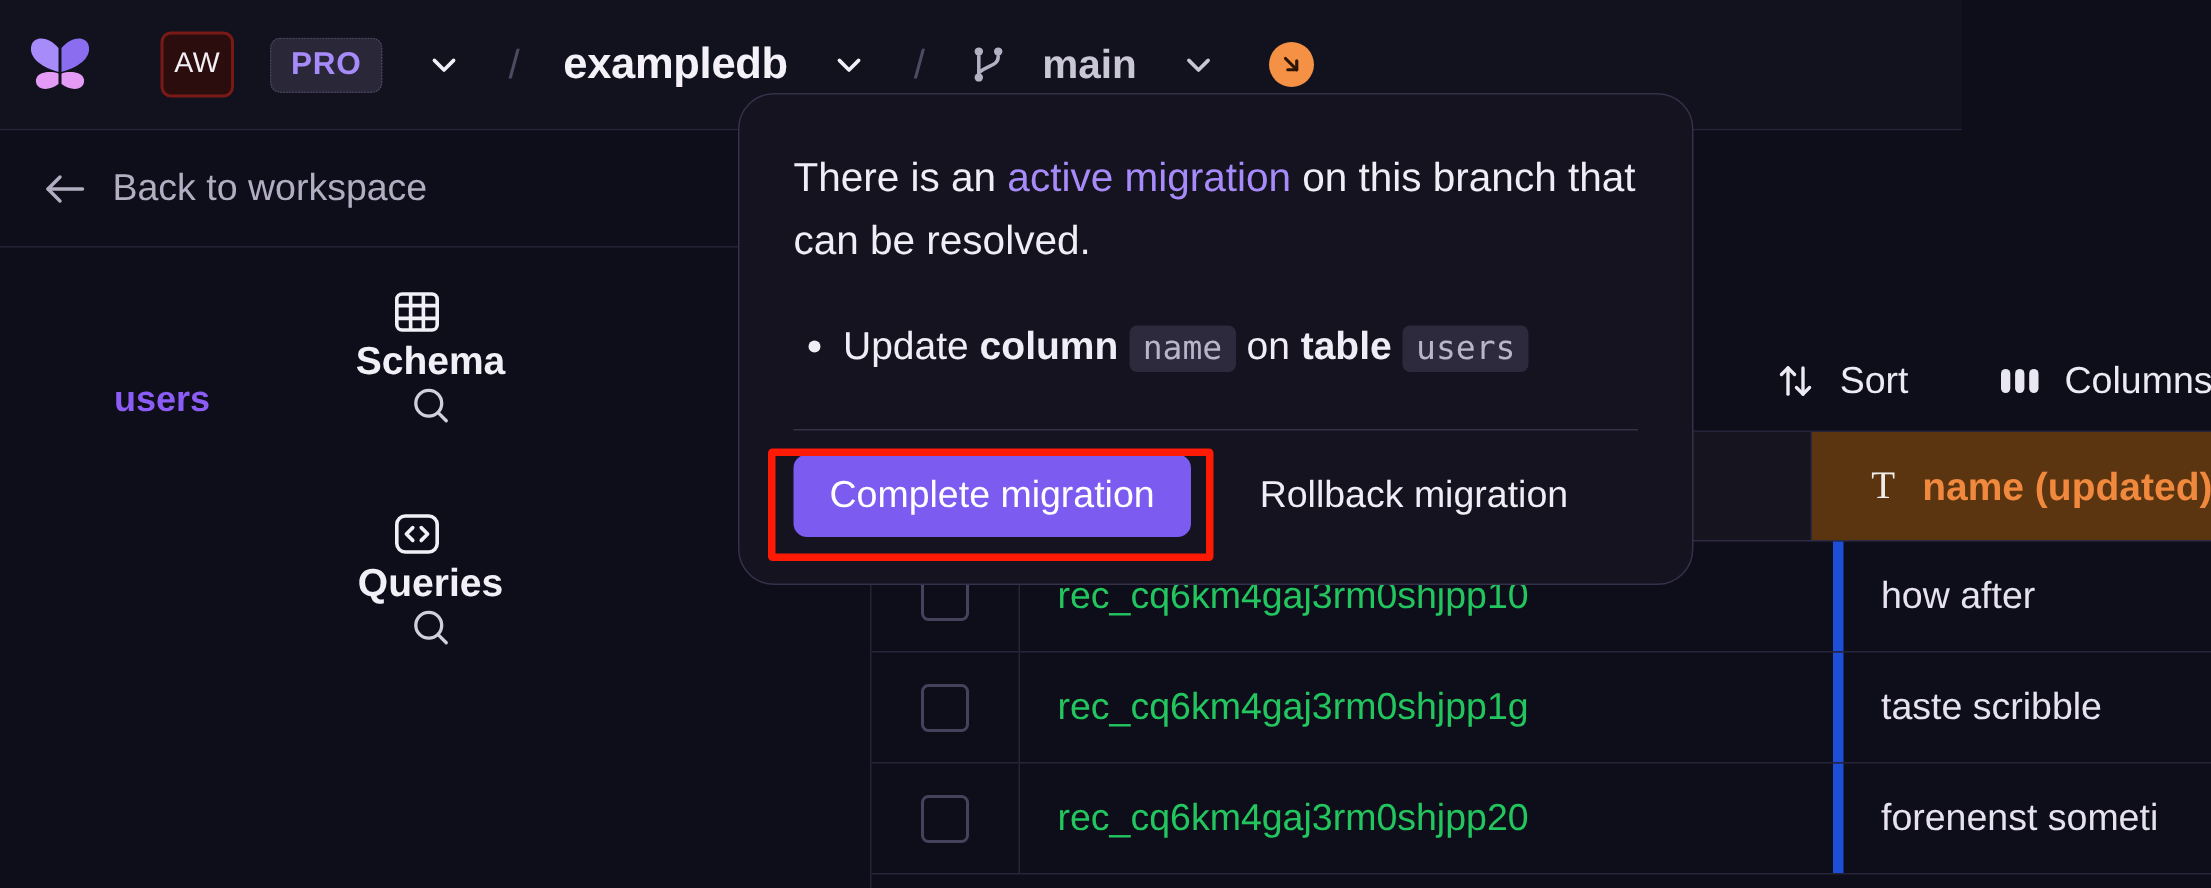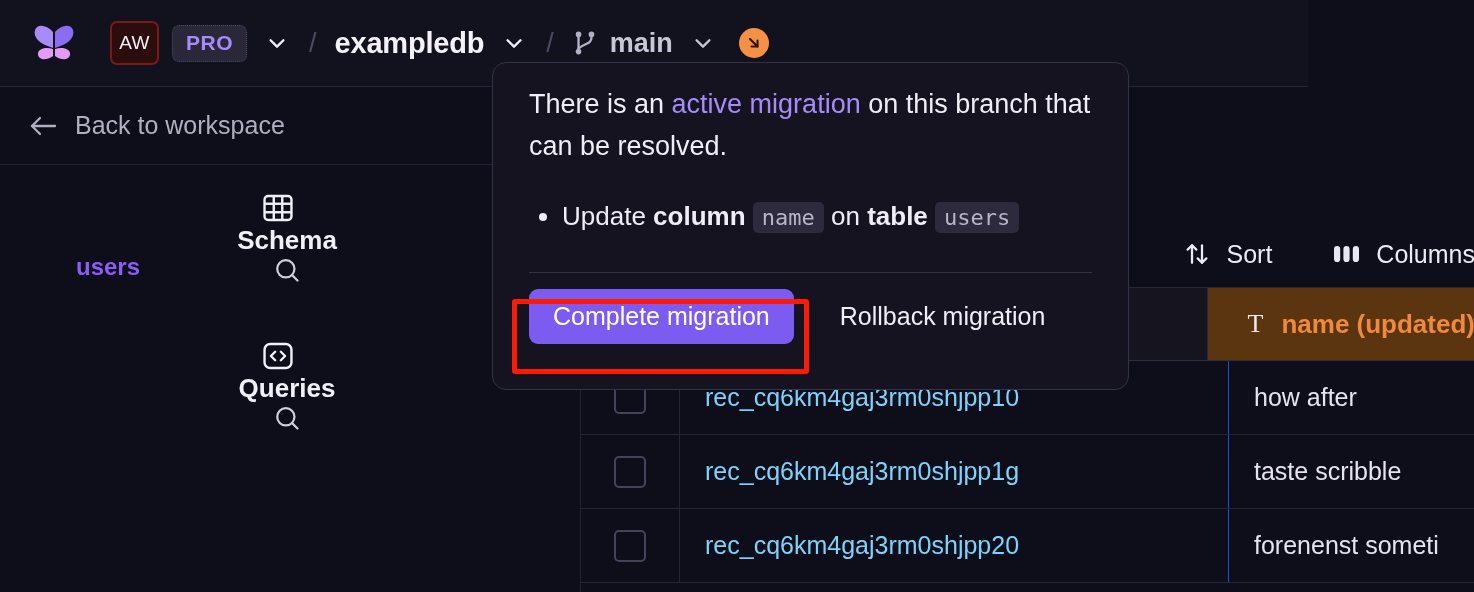--- a/index.html
+++ b/index.html
@@ -9,21 +9,21 @@
     font-family: "Liberation Sans", sans-serif;
     overflow: hidden;
   }
   .app { position: relative; width: 1474px; height: 592px; background: #0e0d1a; }
 
   
   .topbar {
     position: absolute; left: 0; top: 0; width: 1308px; height: 87px;
     background: #12111e;
     border-bottom: 1px solid #262438;
-    display: flex; align-items: center; padding-left: 32px; gap: 0;
+    display: flex; align-items: center; padding-left: 18px; gap: 11px;
   }
   .logo { width: 44px; height: 40px; flex: 0 0 auto; display:flex; align-items:center; justify-content:center; }
   .org-badge {
     margin-left: 34px; width: 49px; height: 44px; border-radius: 7px;
     background: #2b0d0d; border: 2px solid #7a1a16;
     display: flex; align-items: center; justify-content: center;
     color: #f2eff5; font-size: 19px; font-weight: 400; letter-spacing: .3px;
   }
   .pro-badge {
     margin-left: 13px; height: 37px; padding: 0 13px; border-radius: 7px;
@@ -70,29 +70,29 @@
   .hdr-row { display:flex; height:74px; border-top:1px solid #262438; border-bottom:1px solid #2e2c42; }
   .hdr-check { width:99px; background:#15141f; border-right:1px solid #2a2840; }
   .hdr-id { width:549px; background:#15141f; border-right:1px solid #2a2840; }
   .hdr-name { flex:1; background:#5a3510; display:flex; align-items:center; gap:18px; padding-left:40px; }
   .hdr-name .tglyph { color:#f0ece9; font-size:26px; font-family:"Liberation Serif", serif; }
   .hdr-name .hlabel { color:#f0883e; font-size:26px; font-weight:700; white-space:nowrap; }
 
   .row { display:flex; height:74px; border-bottom:1px solid #262438; }
   .cell-check { width:99px; display:flex; align-items:center; justify-content:center; border-right:1px solid #262438; }
   .cbox { width:32px; height:32px; border:2px solid #45425c; border-radius:5px; }
-  .cell-id { width:549px; display:flex; align-items:center; padding-left:25px; border-right:1px solid #1d4ed8;
-             color:#7dd3fc; font-size:25px; white-space:nowrap; }
+  .cell-id { width:549px; display:flex; align-items:center; padding-left:25px; border-right:7px solid #1d4ed8;
+             color:#22c55e; font-size:25px; white-space:nowrap; }
   .cell-name { flex:1; display:flex; align-items:center; padding-left:25px; color:#e6e3ef; font-size:25px; white-space:nowrap; }
 
   
   .popover {
     position:absolute; left:492px; top:62px; width:637px; height:328px;
-    background:#15131f; border:1px solid #34314a; border-radius:14px;
-    padding: 20px 36px 0 36px; z-index: 40;
+    background:#15131f; border:1px solid #34314a; border-radius:24px;
+    padding: 34px 36px 0 36px; z-index: 40;
   }
   .pop-text { color:#efedf5; font-size:27px; line-height:1.56; font-weight:400; }
   .pop-text .accent { color:#a78bfa; }
   .pop-list { margin-top: 30px; padding-left: 33px; }
   .pop-list li { color:#efedf5; font-size:26px; list-style: disc; line-height: 1.5; }
   .pop-list li::marker { color:#efedf5; }
   .pop-list b { font-weight:700; }
   code.kbd {
     background:#2c2a3c; color:#b9b5c9; border-radius:5px; padding:3px 9px;
     font-family:"DejaVu Sans Mono", monospace; font-size:22px;

